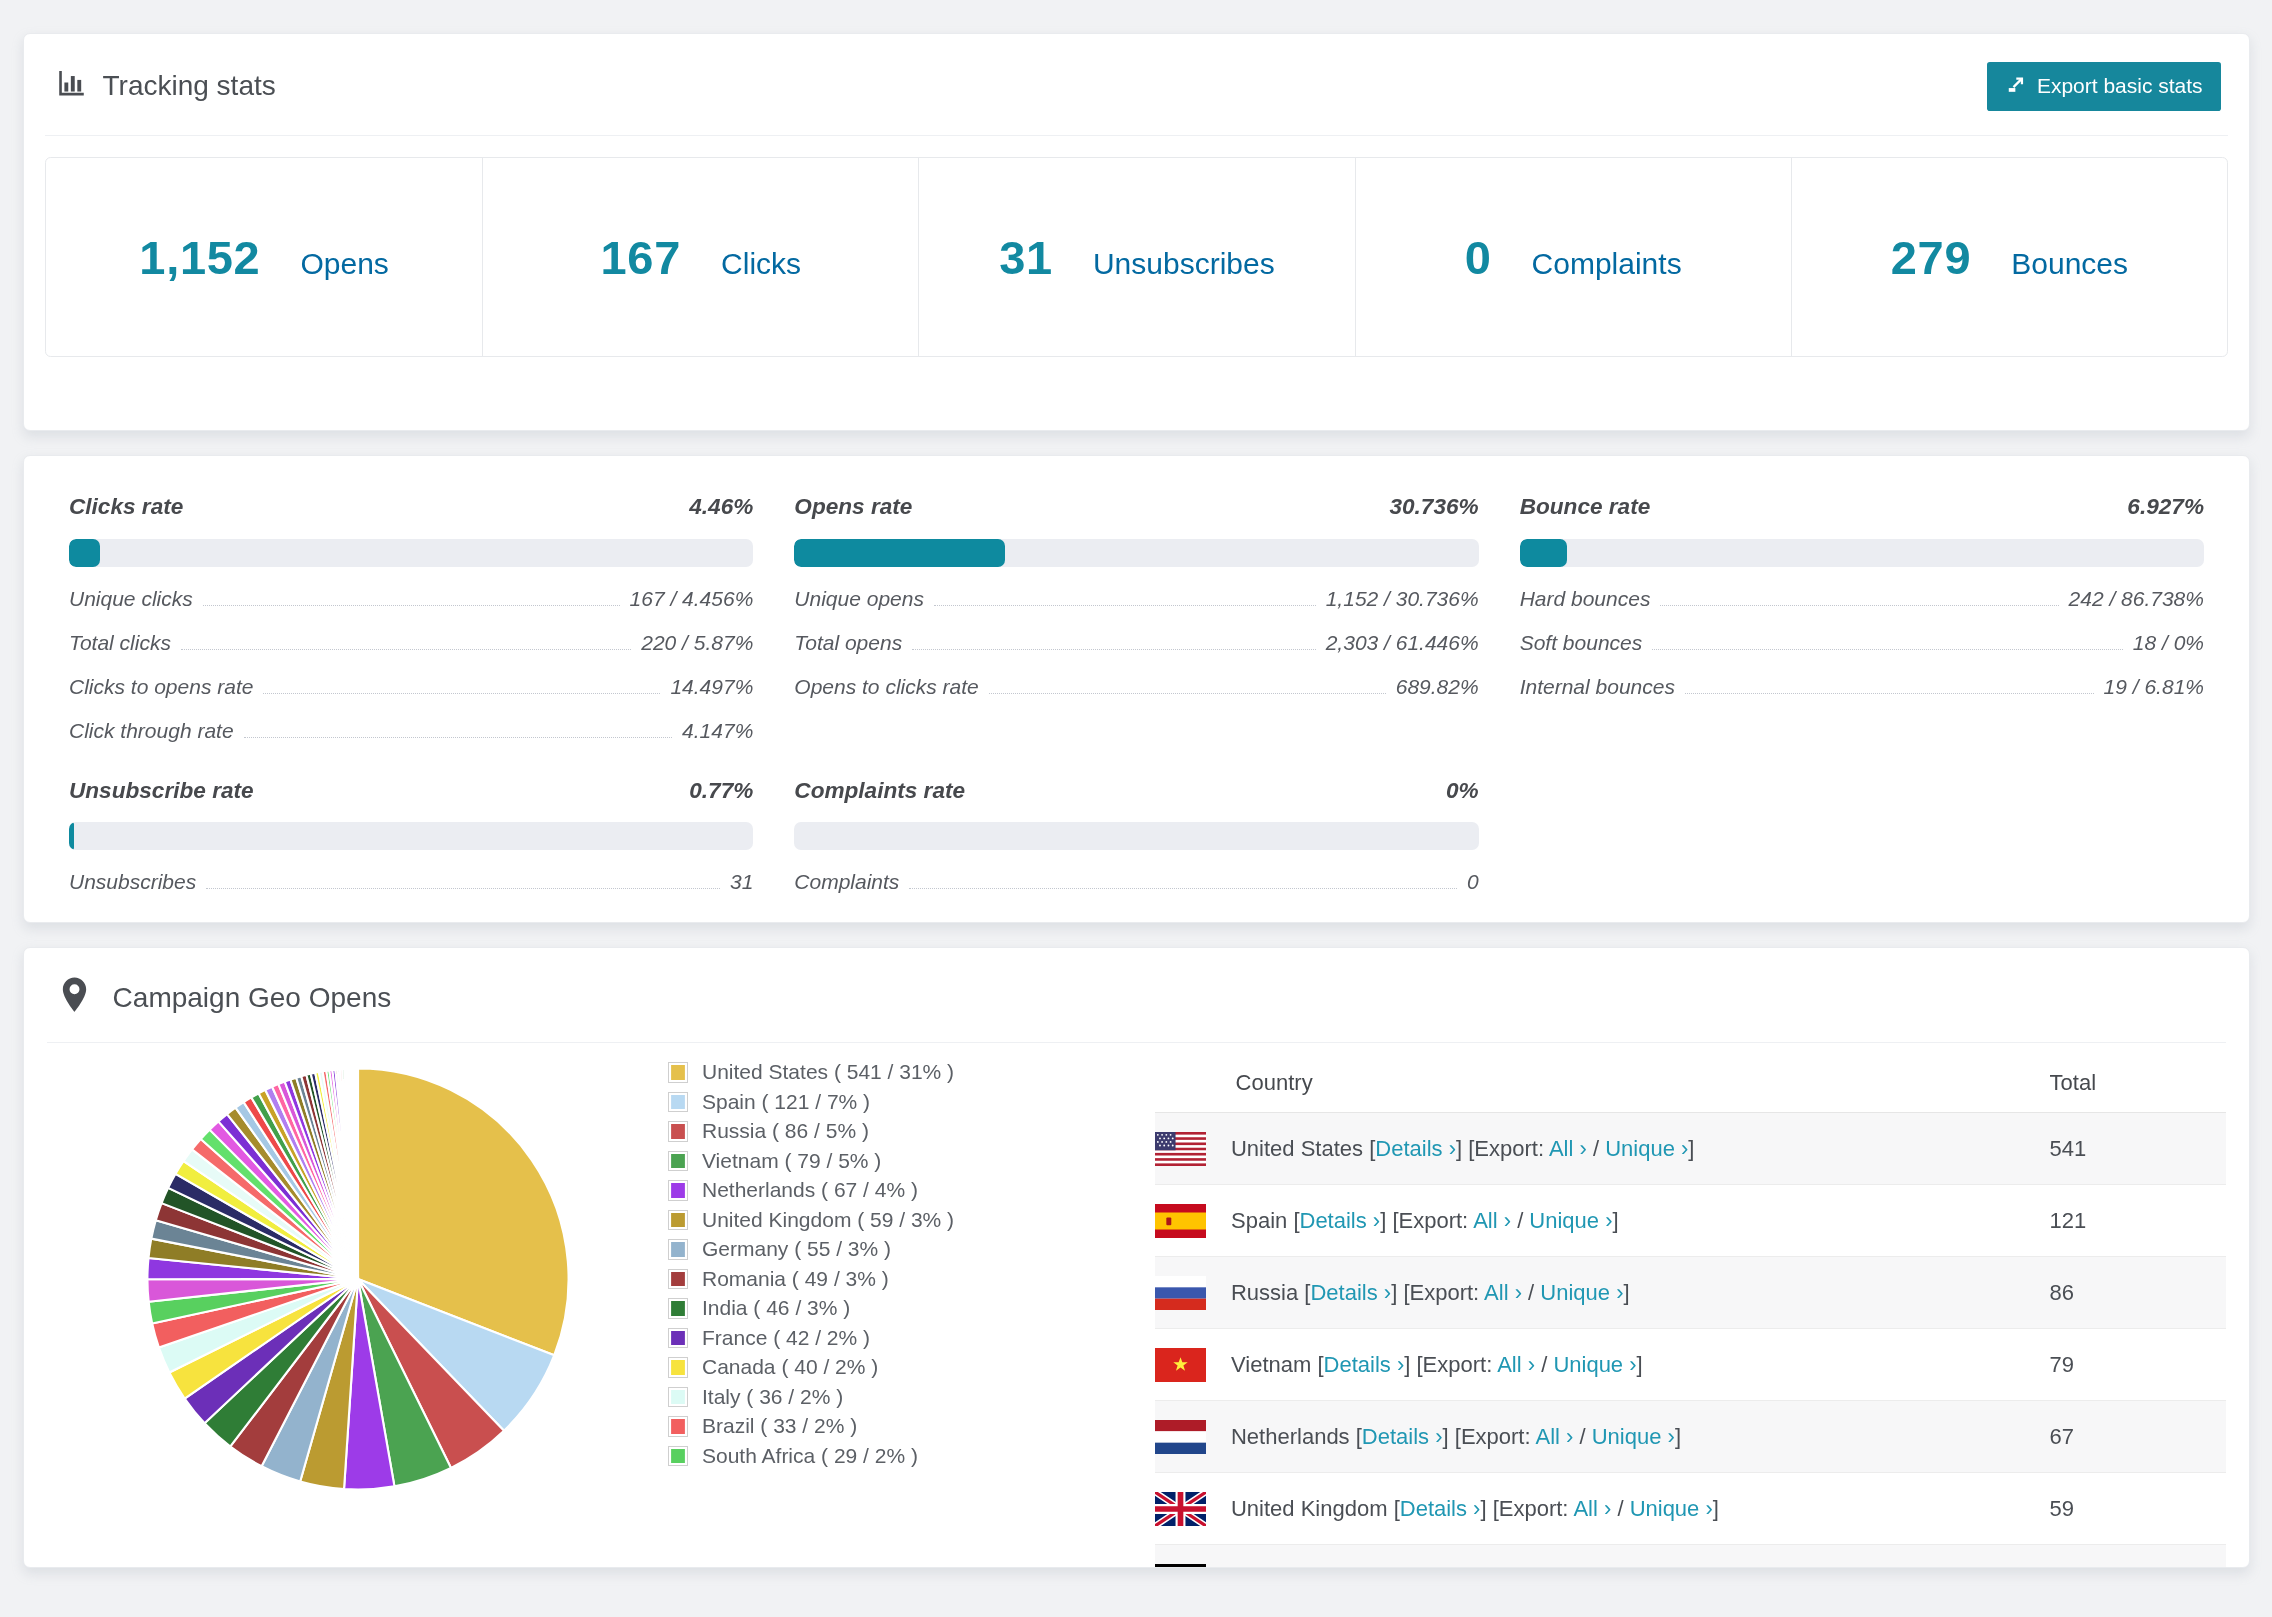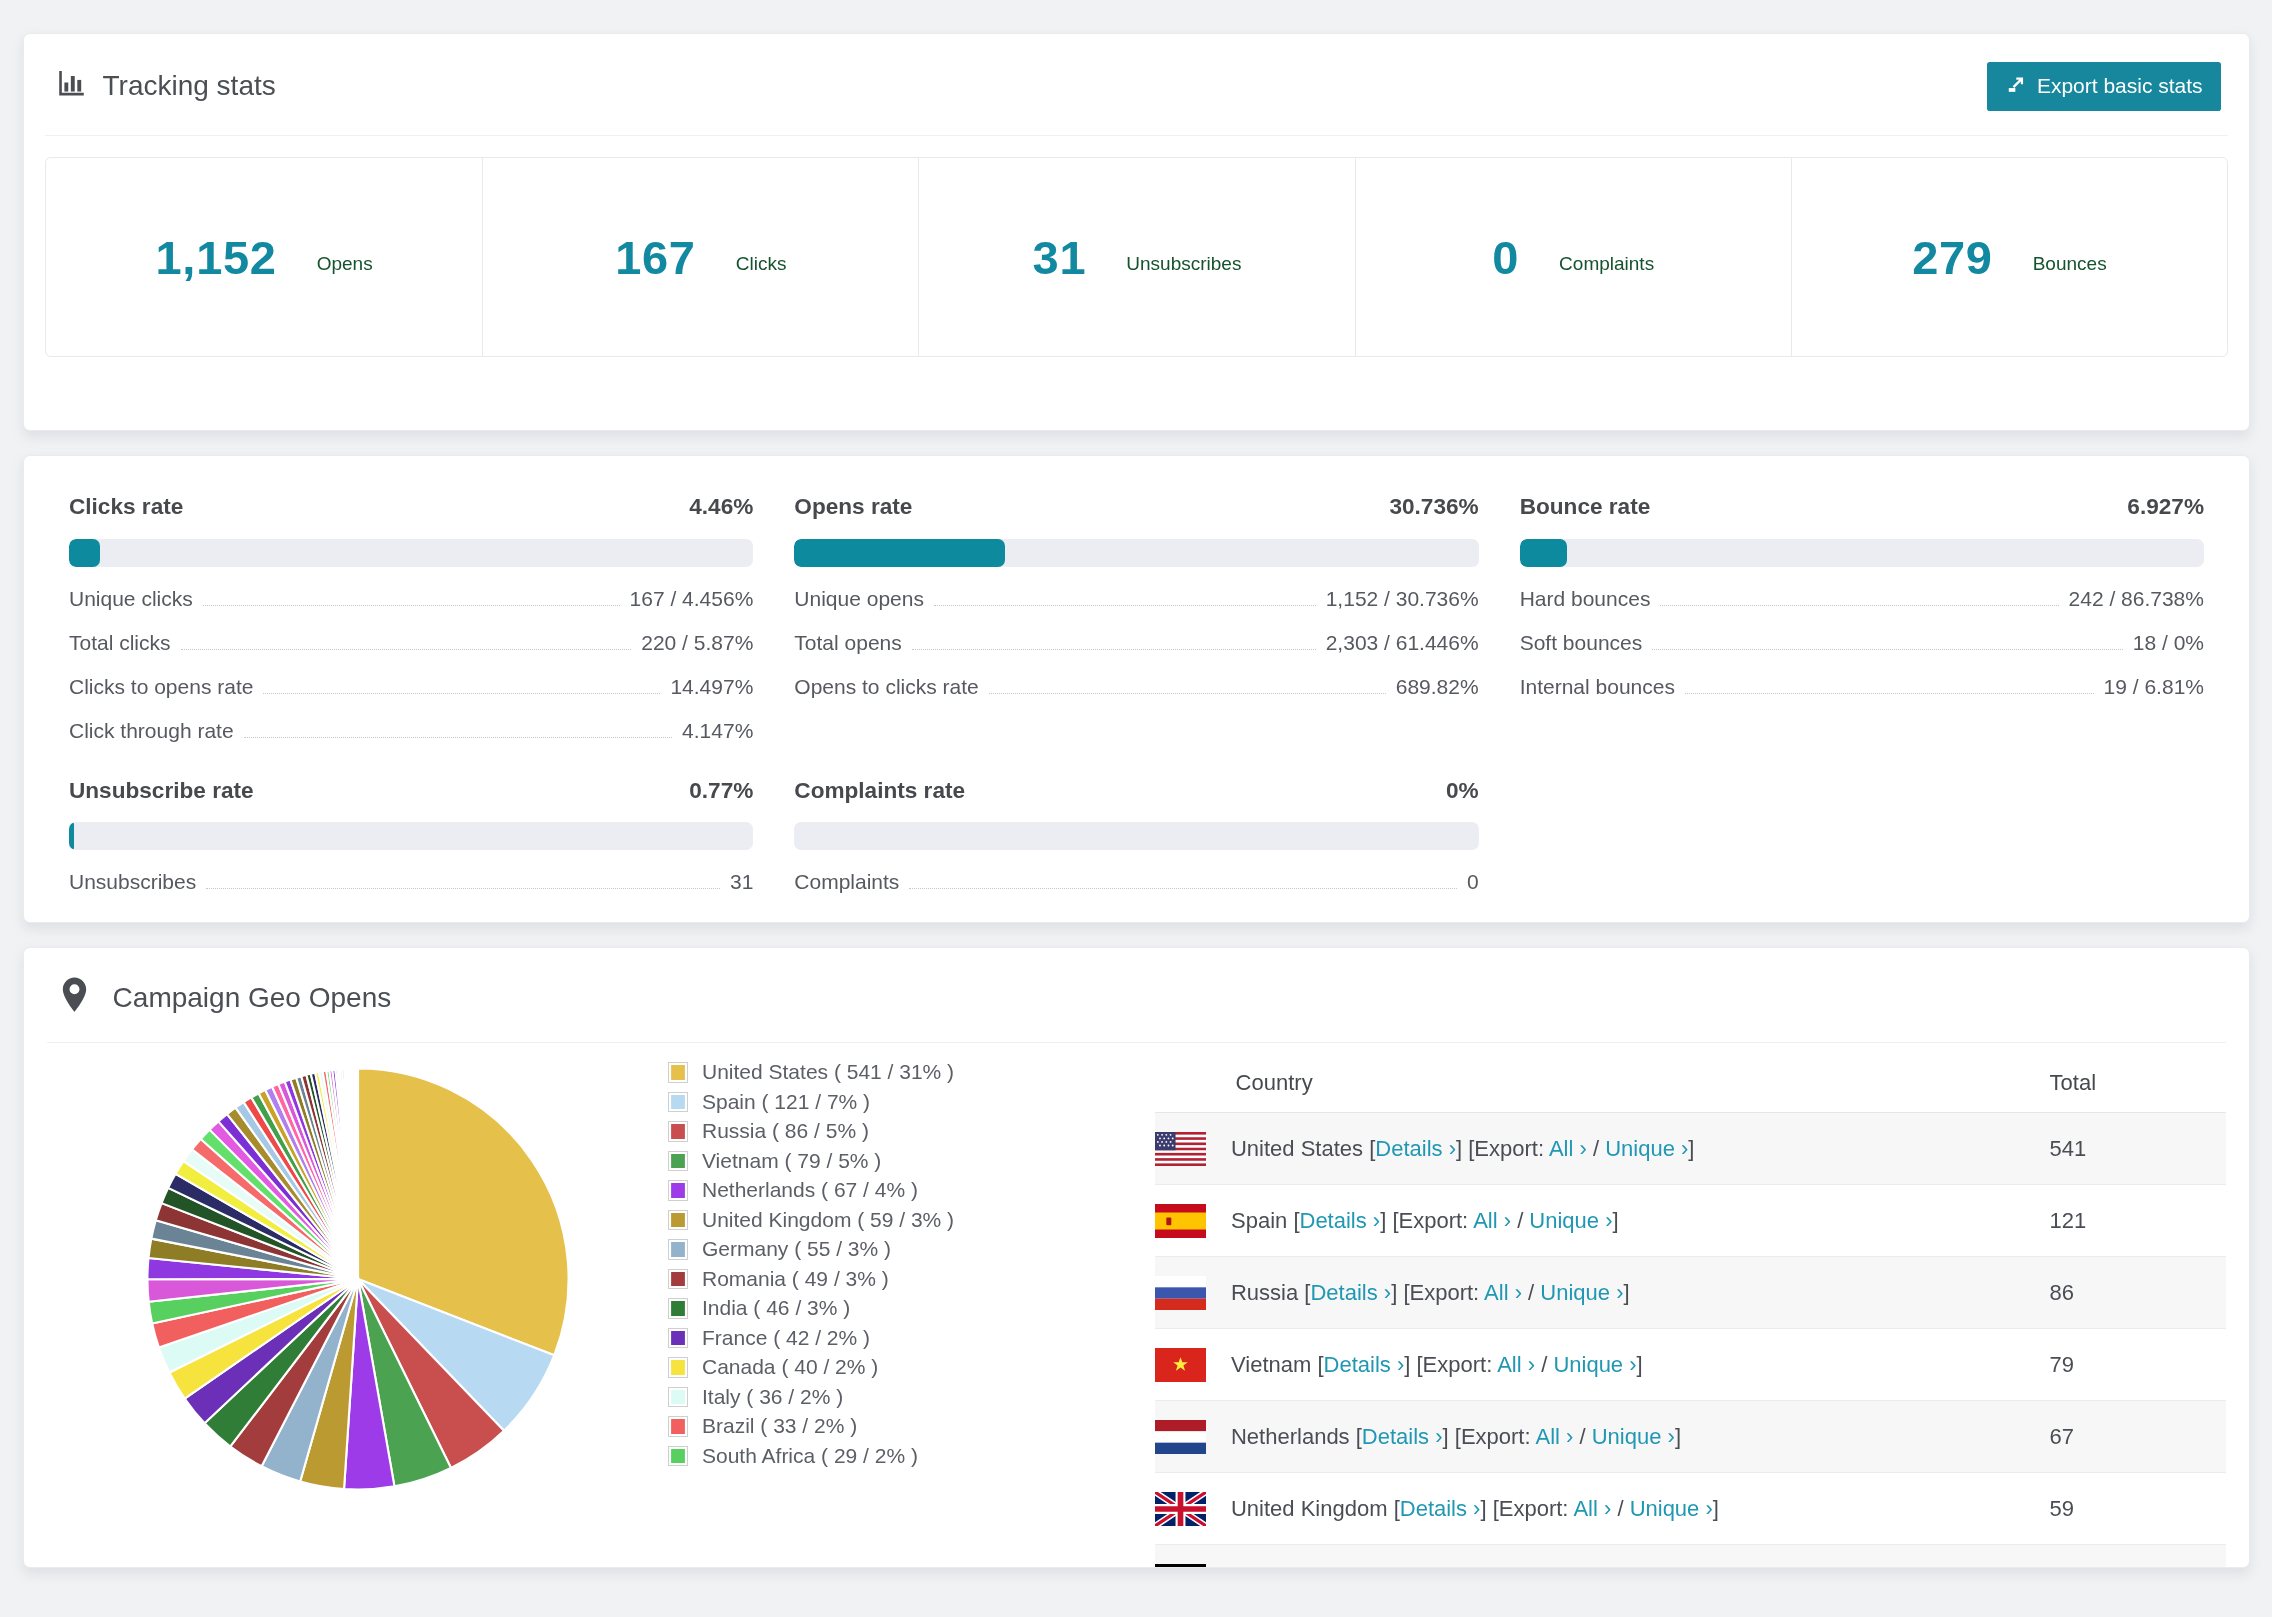--- a/index.html
+++ b/index.html
@@ -12,23 +12,23 @@
   .c1-title{display:flex;align-items:center;gap:15.5px;font-size:28px;color:#4b4f54;}
   .icon-dark{color:#4a4d52;}
   .btn{display:flex;align-items:center;gap:9px;background:#16879c;color:#ffffff;font-size:21px;
        padding:10.6px 18.4px;border:none;border-radius:2.8px;cursor:pointer;font-family:inherit;}
   .divider{height:1.4px;background:#eef0f3;margin:24px 21px 0;}
   .summary{display:grid;grid-template-columns:repeat(5,1fr);margin:21px 21px 73px;
            border:0.7px solid #e7e9ec;border-radius:5.6px;height:198px;background:#fff;}
   .sumbox{display:flex;flex-direction:row;align-items:center;justify-content:center;}
   .sumbox + .sumbox{border-left:0.7px solid #e7e9ec;}
   .sum-val{font-size:47px;font-weight:700;color:#1289a1;letter-spacing:0.7px;}
-  .sum-lbl{font-size:19px;color:#14532d;margin-top:14px;margin-left:40px;}
+  .sum-lbl{font-size:30px;color:#0369a1;margin-top:14px;margin-left:40px;}
   
-  .rates{padding:38px 45px 28px;display:grid;grid-template-columns:repeat(3,1fr);column-gap:41px;row-gap:35px;}
+  .rates{padding:38px 45px 28px;display:grid;grid-template-columns:repeat(3,1fr);column-gap:41px;row-gap:35px;font-style:italic;}
   .rate-head{display:flex;justify-content:space-between;font-size:22.6px;font-weight:700;color:#47494d;}
   .bar{height:28px;background:#ebedf2;border-radius:7px;margin:18.4px 0 10px;overflow:hidden;}
   .fill{height:100%;background:#0e8a9f;border-radius:7px;}
   .rate-row{display:flex;align-items:baseline;font-size:21px;color:#56595f;margin-top:20px;}
   .leader{flex:1;border-bottom:1.4px dotted #c3c7cf;margin:0 10px 5px;}
   
   .c3{height:621px;overflow:hidden;box-sizing:border-box;padding:27px 22.6px 0;}
   .geo-head{display:flex;align-items:center;gap:21px;font-size:28px;color:#4b4f54;padding-left:10px;}
   .geo-divider{height:1.4px;background:#eef0f3;margin-top:20px;}
   .geo-content{display:flex;margin-top:10px;}

